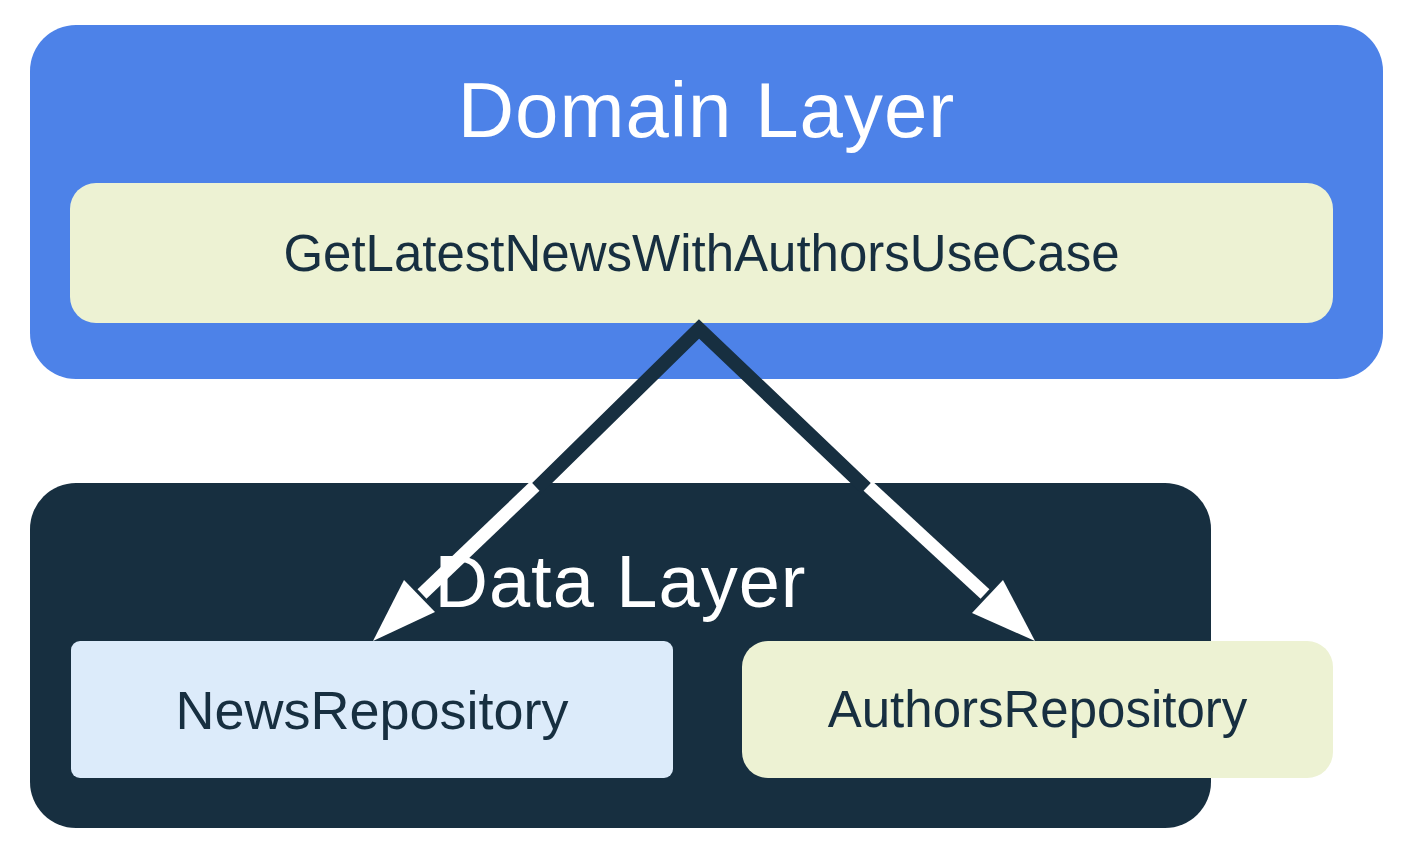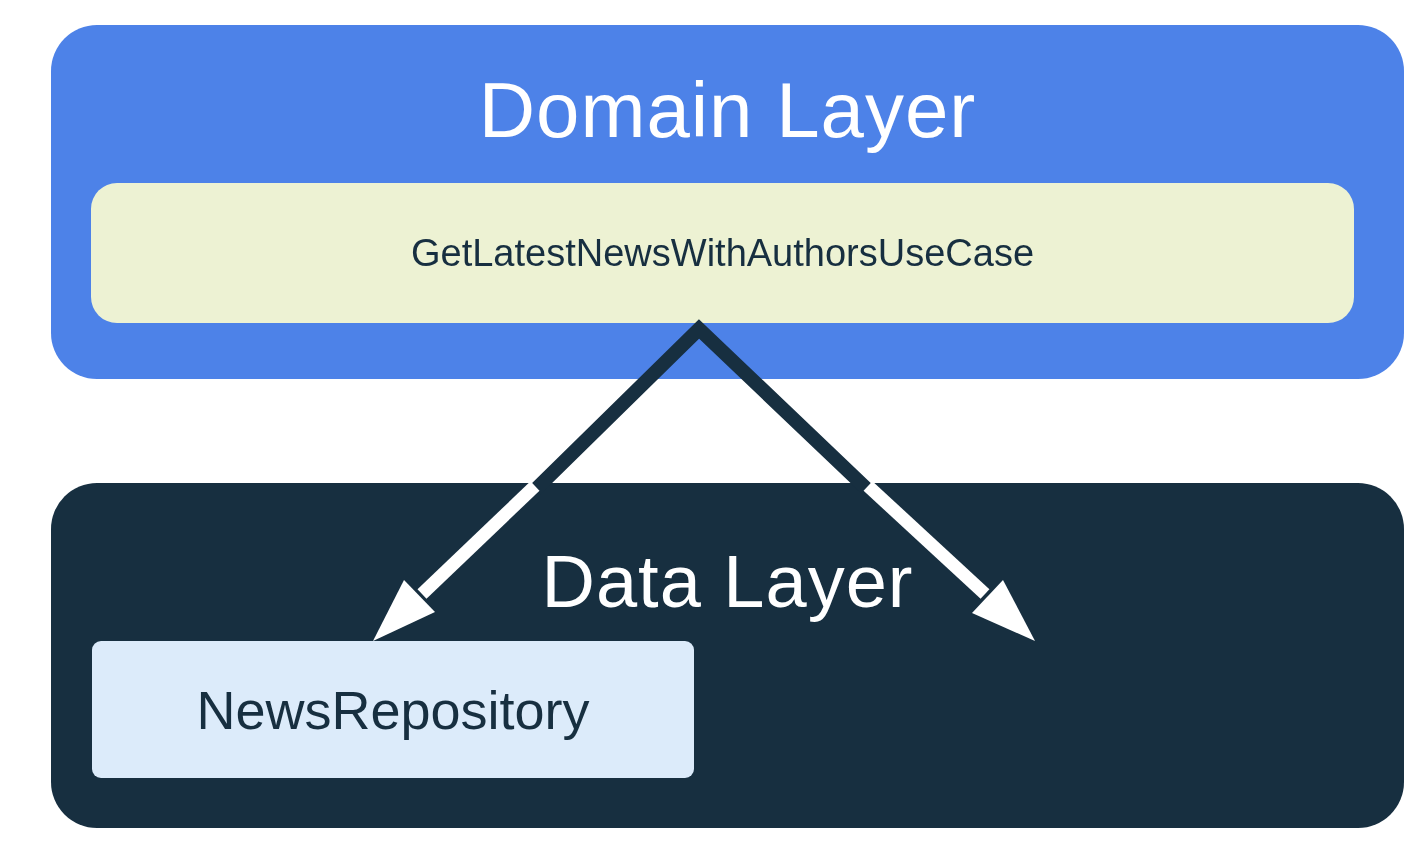--- a/index.html
+++ b/index.html
@@ -15,39 +15,39 @@
     --page-bg:#FFFFFF;
   }
   html,body{margin:0;padding:0;background:var(--page-bg);}
   .canvas{
     position:relative;
     width:1414px;height:857px;
     background:var(--page-bg);
     overflow:hidden;
     font-family:"Liberation Sans","DejaVu Sans",sans-serif;
   }
-  .layer-box{position:absolute;border-radius:46px;margin-left:21px;}
+  .layer-box{position:absolute;border-radius:46px;}
   .domain-box{left:30px;top:25px;width:1353px;height:354px;background:var(--domain-bg);}
-  .data-box{left:30px;top:483px;width:1353px;height:345px;background:var(--data-bg);}
+  .data-box{left:30px;top:483px;width:1181px;height:345px;background:var(--data-bg);}
   .layer-title{
     position:absolute;left:0;right:0;
     display:flex;align-items:center;justify-content:center;
     color:var(--title-text);
     font-size:78px;font-weight:400;letter-spacing:1px;
     white-space:nowrap;
   }
   .domain-title{top:0;height:158px;padding-top:6px;}
   .data-title{top:0;height:156px;padding-top:20px;font-size:74px;}
   .node{
     position:absolute;border-radius:26px;
     display:flex;align-items:center;justify-content:center;
     color:var(--node-text);
     white-space:nowrap;font-weight:400;
   }
-  .usecase-node{left:40px;top:158px;width:1263px;height:140px;background:var(--usecase-bg);font-size:38px;}
+  .usecase-node{left:40px;top:158px;width:1263px;height:140px;background:var(--usecase-bg);font-size:51px;}
   .news-node{left:41px;top:158px;width:602px;height:137px;background:var(--news-bg);font-size:54px;border-radius:9px;}
   .authors-node{left:712px;top:158px;width:591px;height:137px;background:var(--authors-bg);font-size:51px;}
   .arrows{position:absolute;left:0;top:0;width:1414px;height:857px;pointer-events:none;}
   .arrow-stroke-dark{fill:none;stroke:var(--arrow-dark);stroke-width:14;stroke-linejoin:miter;stroke-linecap:butt;}
   .arrow-stroke-light{fill:none;stroke:var(--arrow-light);stroke-width:13;stroke-linecap:butt;}
   .arrow-head{fill:var(--arrow-light);stroke:none;}
 </style>
 </head>
 <body>
 
@@ -58,20 +58,23 @@
     <div class="node usecase-node">
       <span>GetLatestNewsWithAuthorsUseCase</span>
     </div>
   </div>
 
   <div class="layer-box data-box">
     <div class="layer-title data-title">Data Layer</div>
     <div class="node news-node">
       <span>NewsRepository</span>
     </div>
+    <div class="node authors-node">
+      <span>AuthorsRepository</span>
+    </div>
   </div>
 
   <svg class="arrows" viewBox="0 0 1414 857" aria-hidden="true">
     <g>
       <path class="arrow-stroke-dark" d="M 535 490 L 699 329 L 868 490"></path>
       <path class="arrow-stroke-light" d="M 535 486 L 422 594"></path>
       <polygon class="arrow-head" points="373,641 404,580 435,612"></polygon>
     </g>
     <g>
       <path class="arrow-stroke-light" d="M 868 486 L 985 594"></path>

